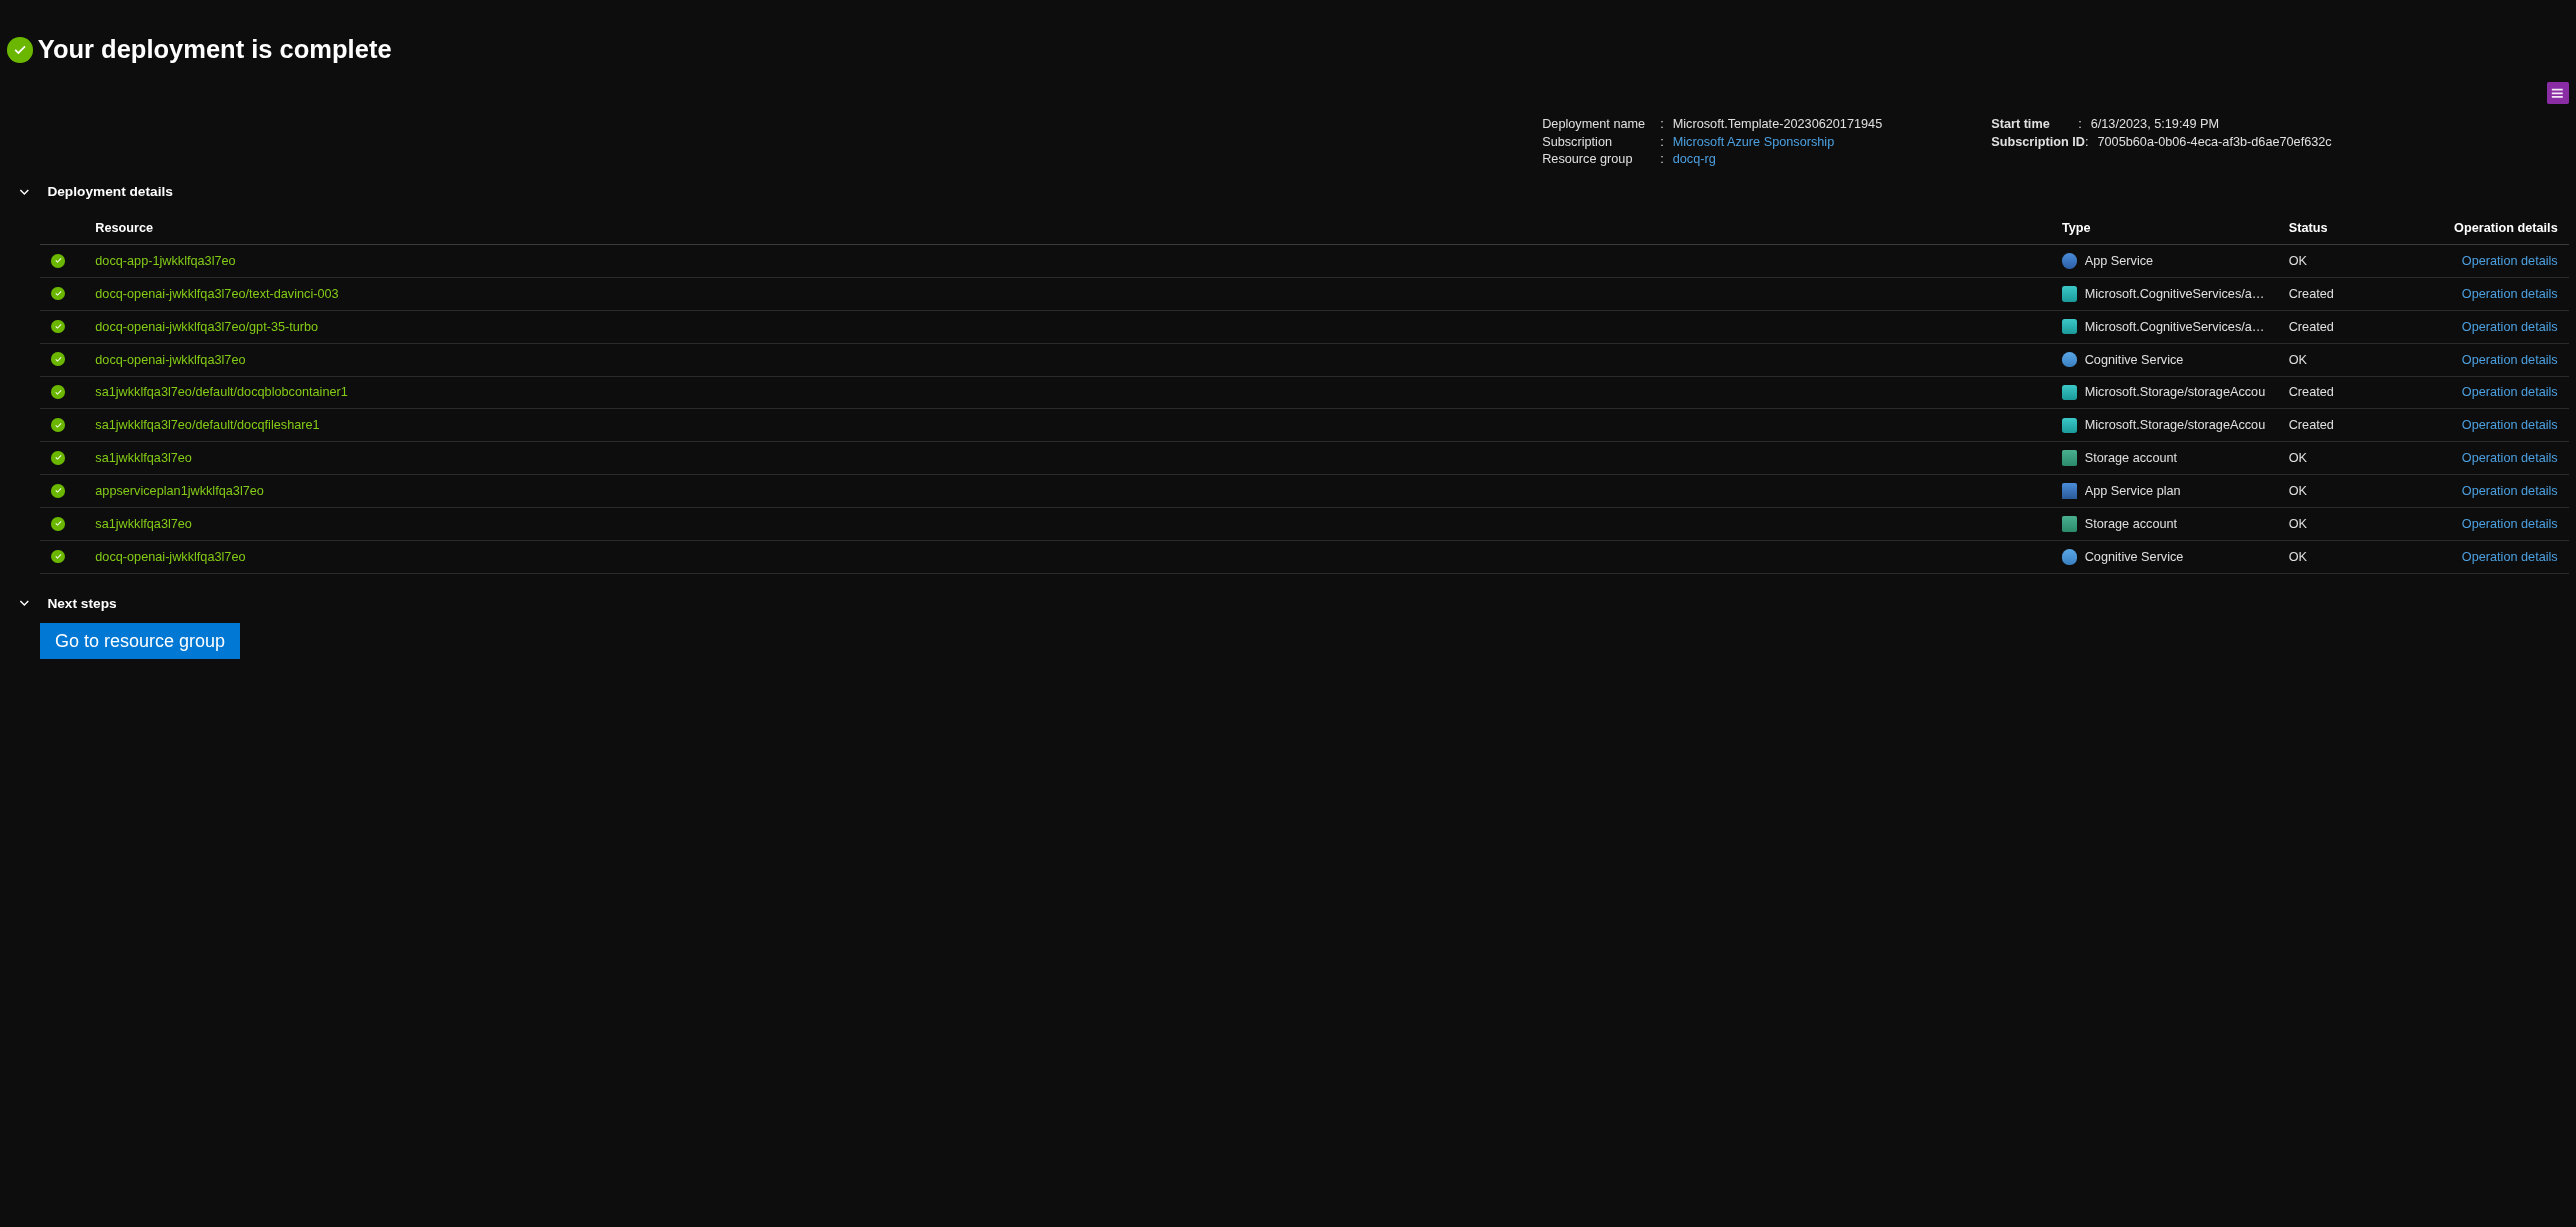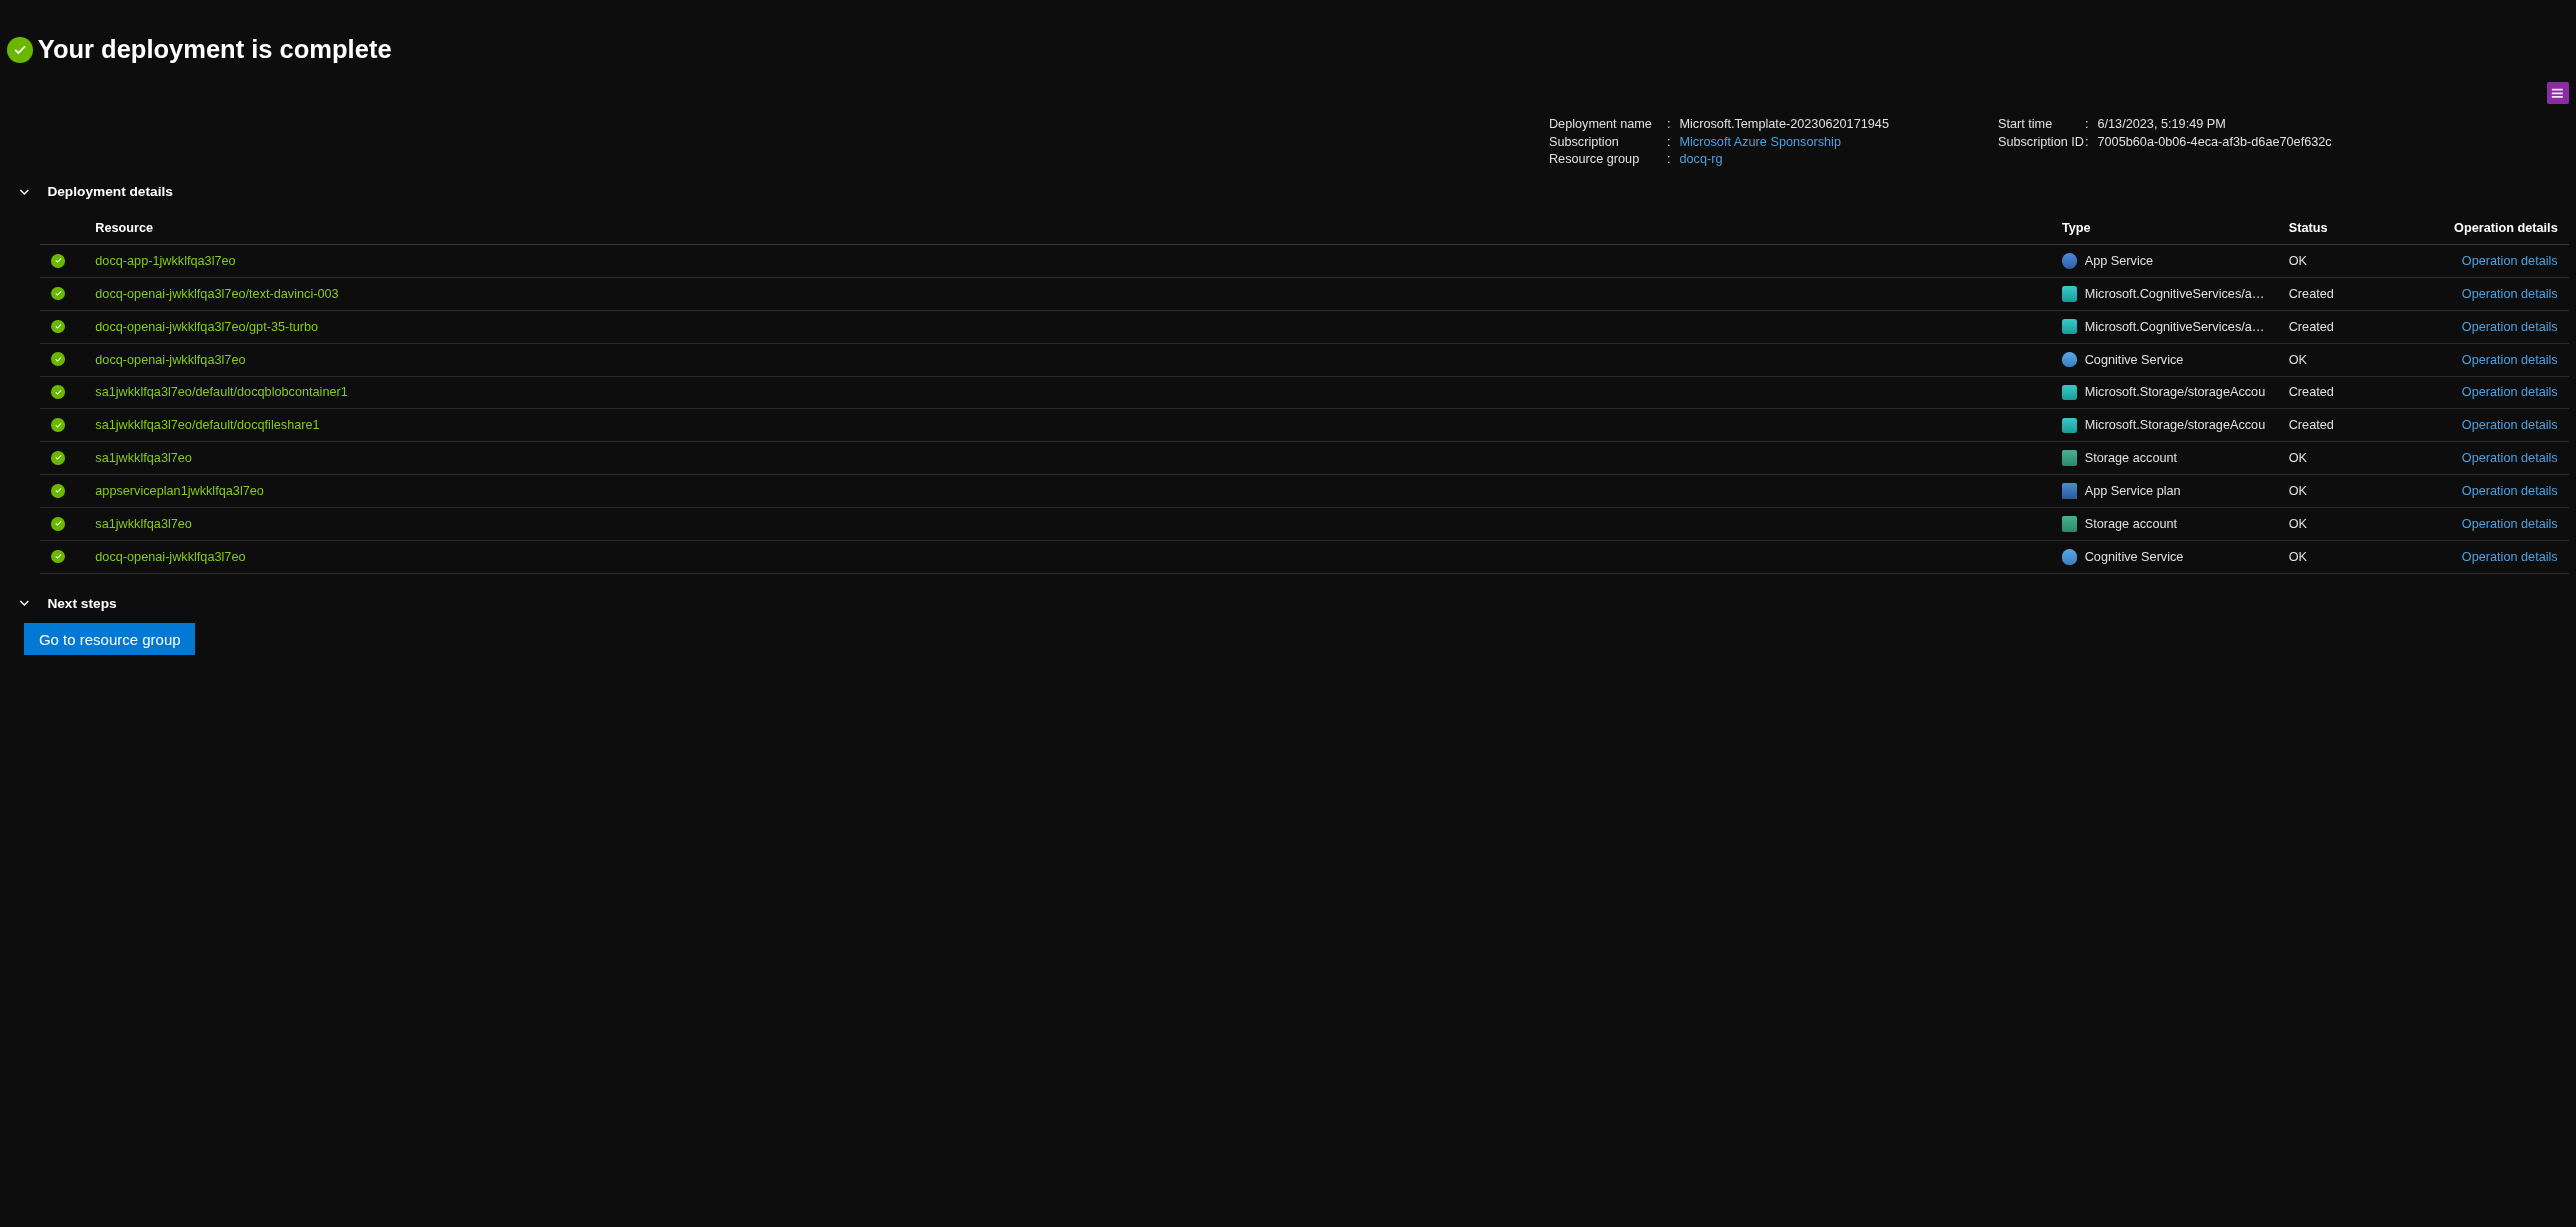--- a/index.html
+++ b/index.html
@@ -76,20 +76,21 @@
     .summary-line {
       display: flex;
       align-items: baseline;
     }
     .summary-label {
       color: #e0e0e0;
       min-width: 118px;
     }
     .summary-col.right .summary-label {
       min-width: 87px;
+      font-weight: bold;
     }
     .summary-colon {
       color: #e0e0e0;
       margin-right: 9px;
     }
     .summary-value {
       color: #e0e0e0;
     }
     .summary-value.link {
       color: #4ca0e0;
@@ -202,23 +203,23 @@
       white-space: nowrap;
     }
     .op-cell {
       text-align: right;
     }
     .go-button {
       background: #0078d4;
       color: #fff;
       border: none;
       padding: 7.3px 14.6px;
-      font-size: 15px;
+      font-size: 18px;
       cursor: pointer;
-      margin-left: 17px;
+      margin-left: 33px;
       display: inline-block;
     }
   </style>
 </head>
 <body>
 
 
 
 <div class="header-row">
   <span class="check-circle">

